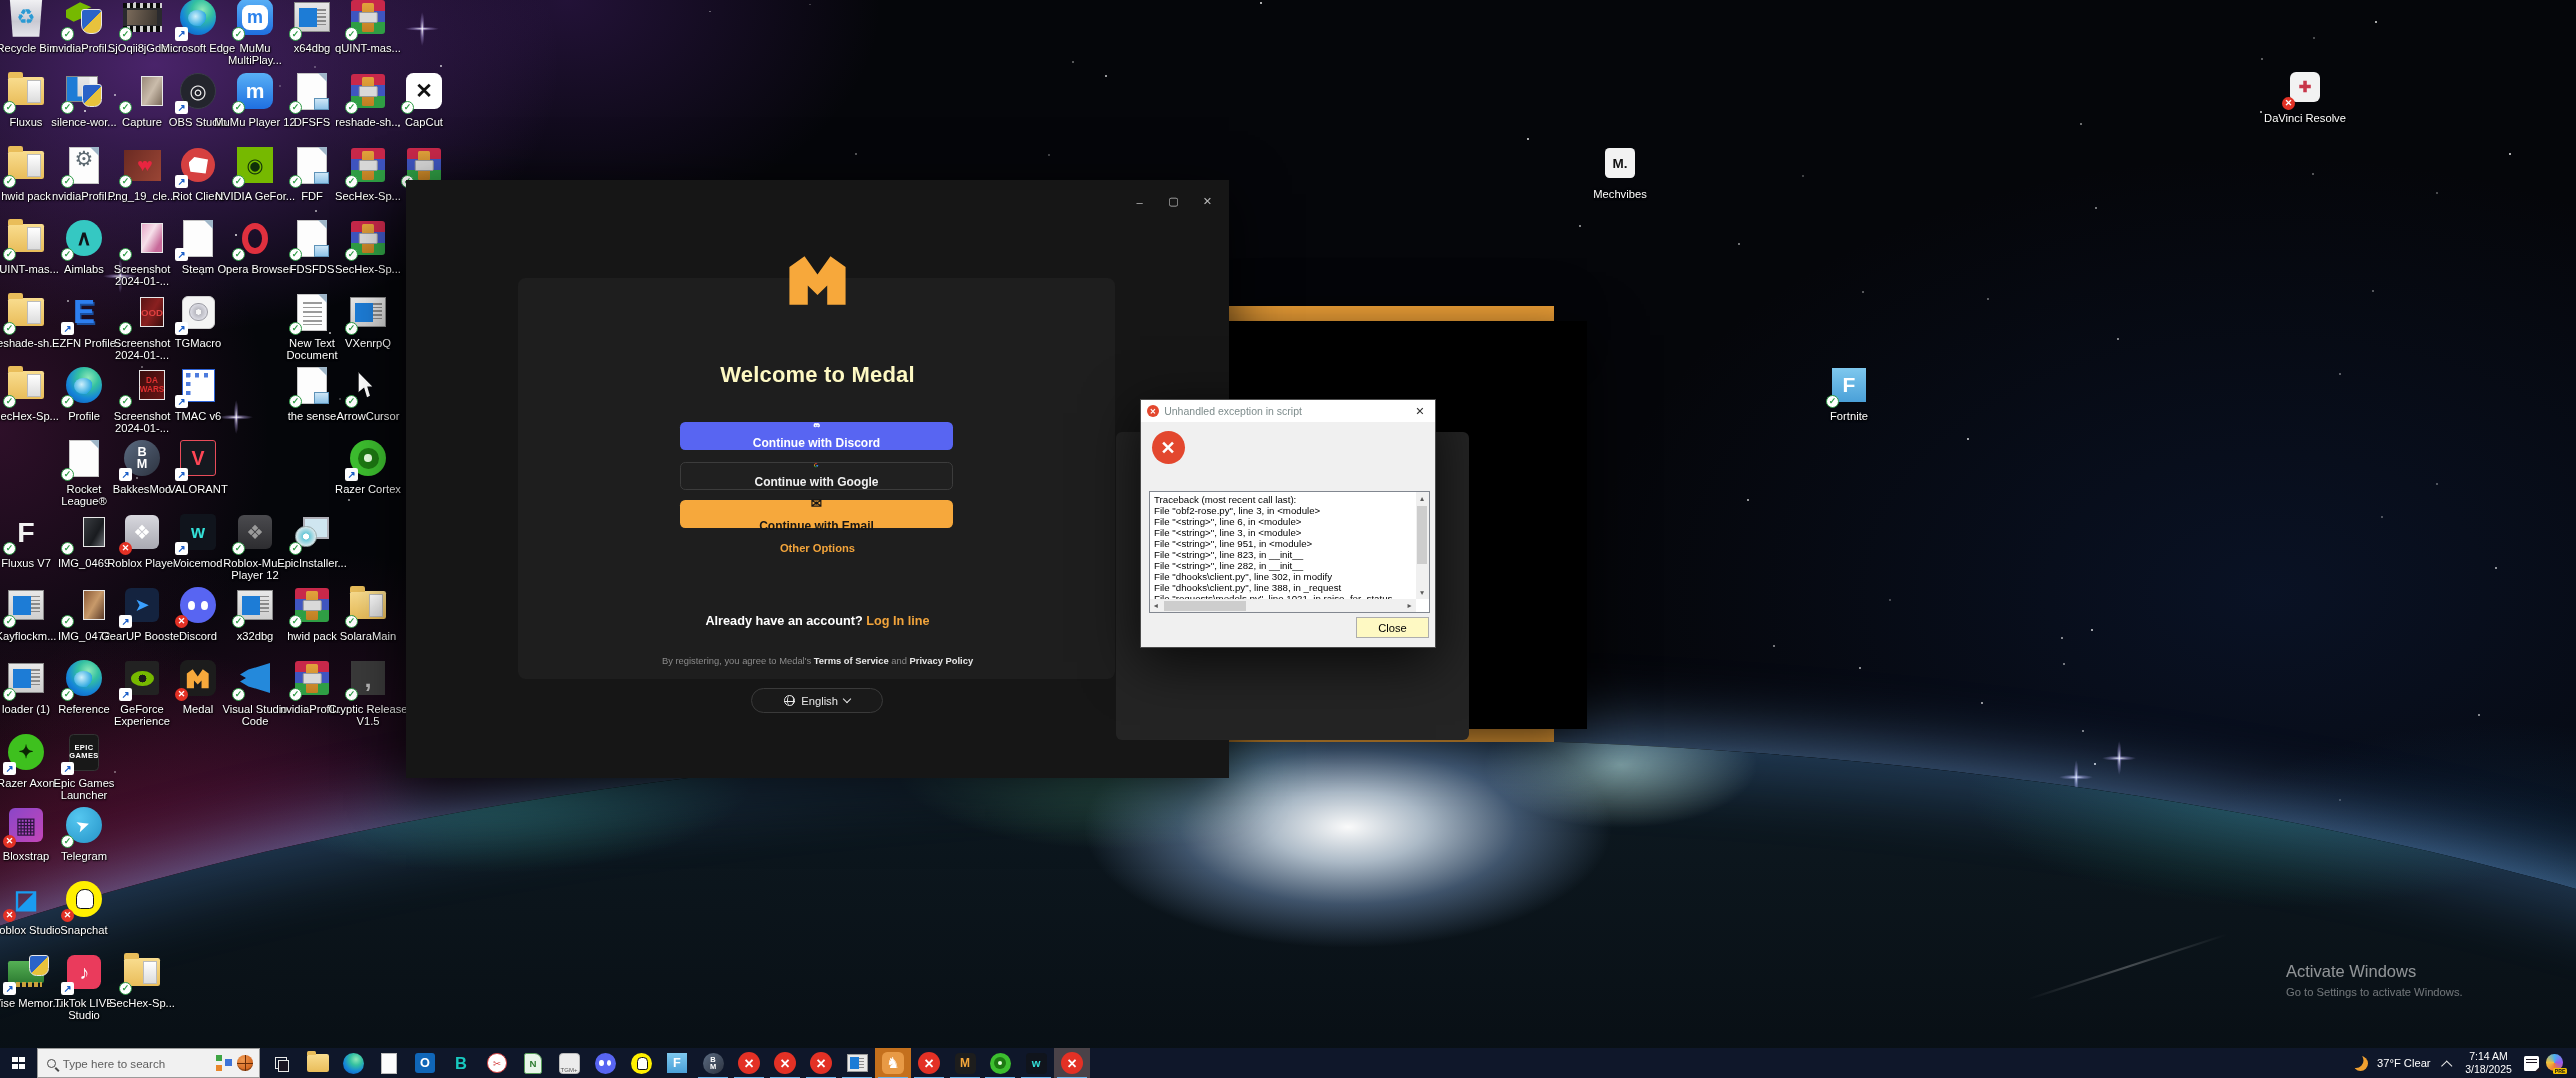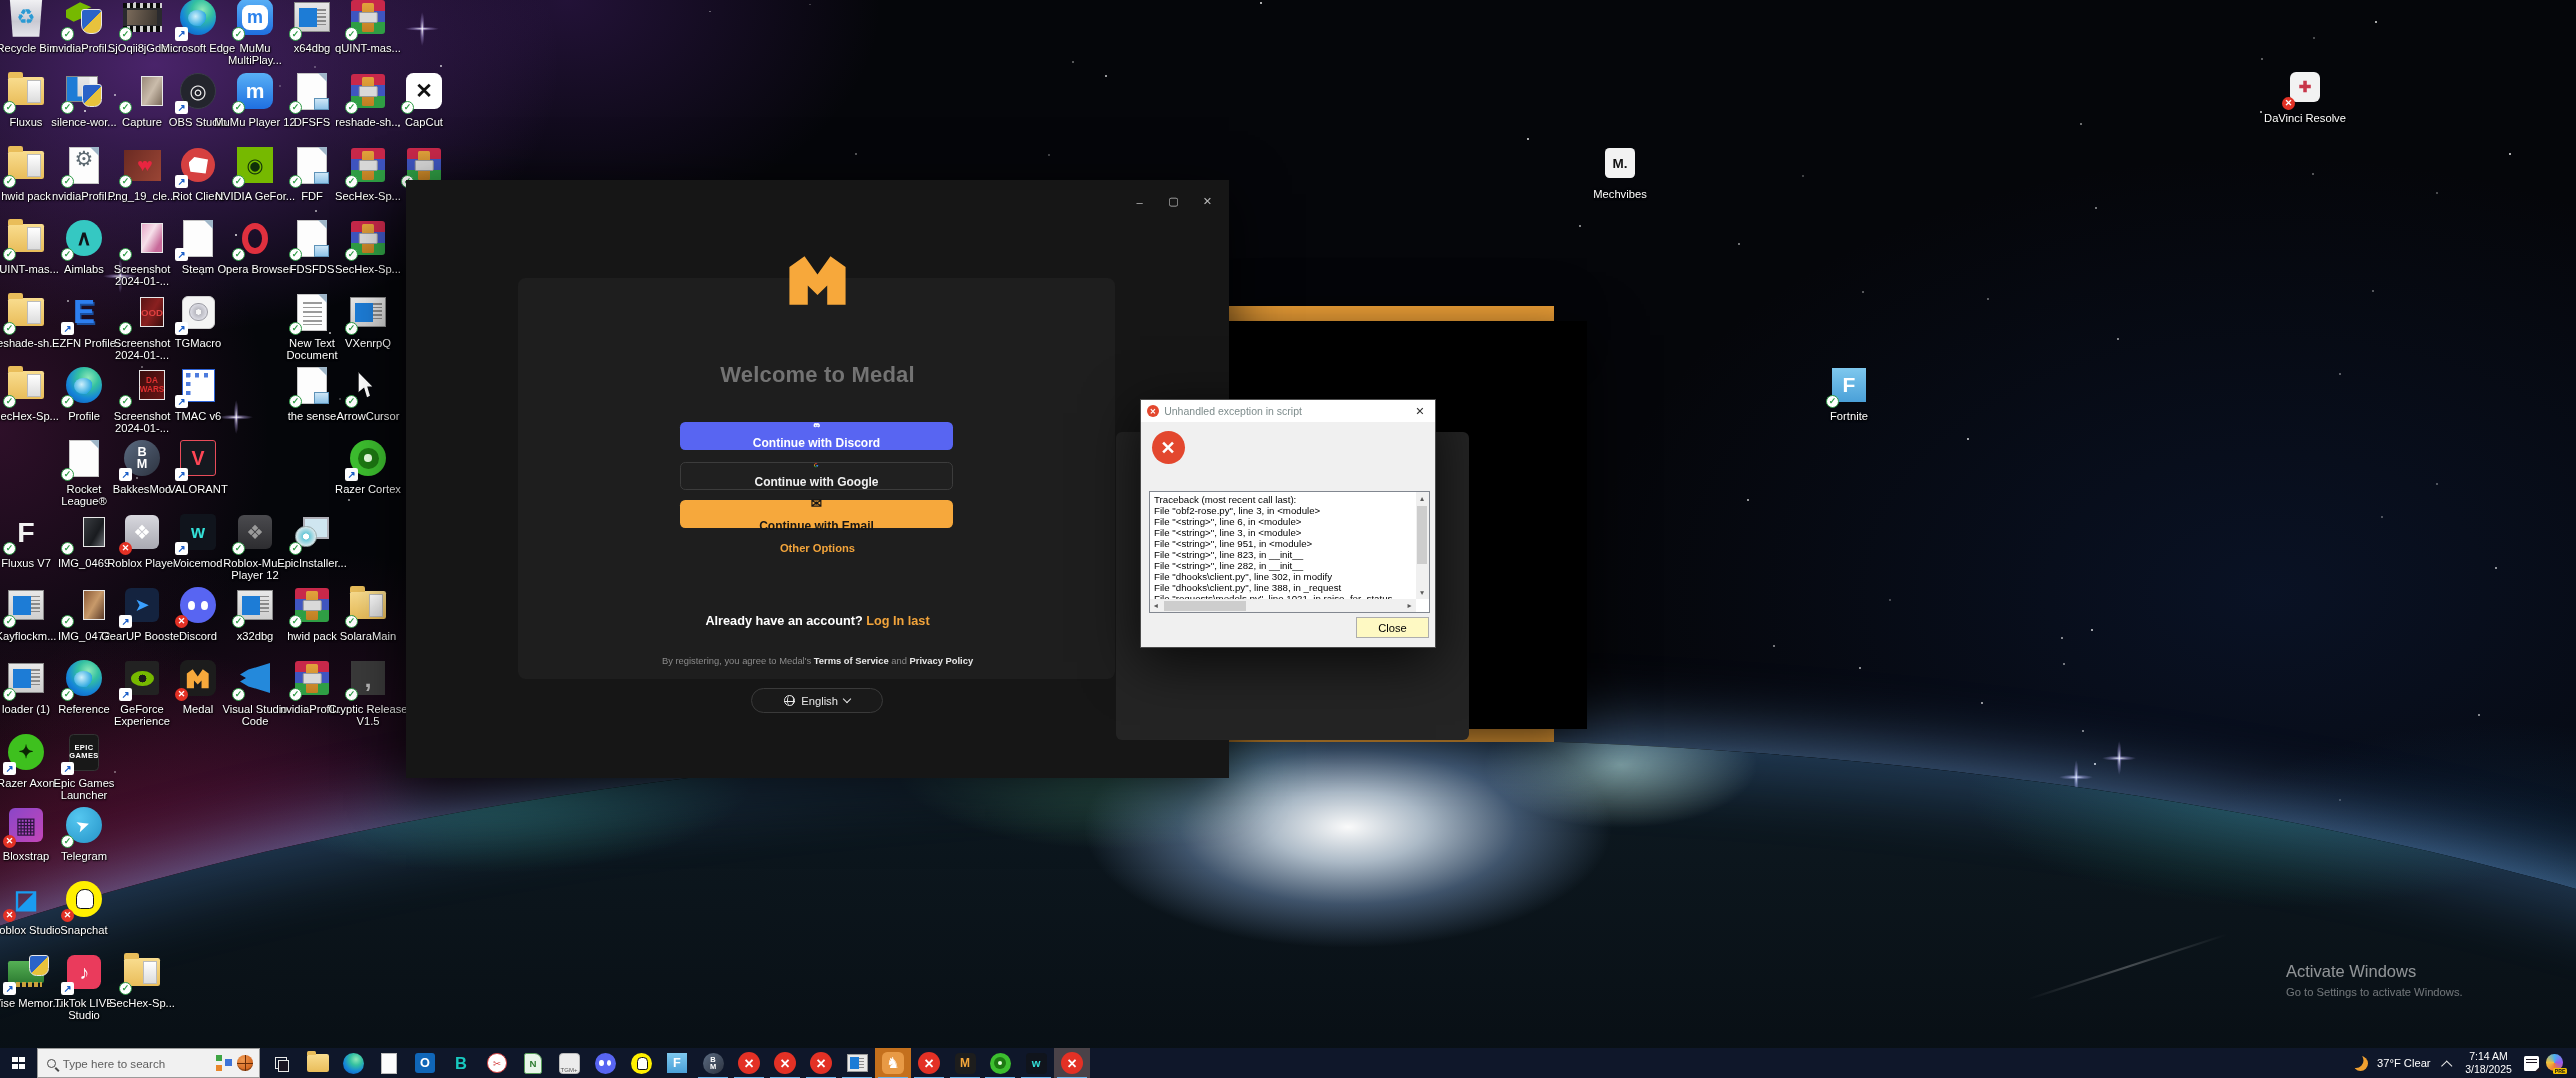--- a/index.html
+++ b/index.html
@@ -206,21 +206,21 @@
   
   #medal-win { position:absolute; left:406px; top:180px; width:823px; height:598px;
     background:#161616; z-index:8; }
   #medal-controls { position:absolute; right:4.5px; top:10.5px; display:flex; }
   .winctl { width:34px; height:22.5px; display:flex; align-items:center; justify-content:center;
     color:#b8b8b8; font-size:11.2px; cursor:pointer; }
   #medal-card { position:absolute; left:112px; top:98px; width:597px; height:401px;
     background:#1e1e1e; border-radius:7.5px; }
   #medal-logo { position:absolute; left:378px; top:73px; width:67px; height:54px; }
   #medal-welcome { position:absolute; left:0; top:182px; width:100%; text-align:center;
-    color:#737373; font-size:22px; font-weight:bold; letter-spacing:0.2px; }
+    color:#fef9c3; font-size:22px; font-weight:bold; letter-spacing:0.2px; }
   .medal-btn { position:absolute; left:274px; width:273px; height:28px; border-radius:5.2px;
     display:flex; align-items:center; justify-content:center; gap:7.5px;
     font-size:12px; font-weight:bold; cursor:pointer;flex-direction:column; }
   #btn-discord { top:242px; background:#5865f2; color:#fff; }
   #btn-google { top:282px; background:#202020; border:0.7px solid #3c3c3c; color:#f0f0f0; }
   #btn-email { top:320px; background:#f6a83c; color:#151515; }
   #other-options { position:absolute; left:0; top:362px; width:100%; text-align:center;
     color:#f2a43b; font-size:11.2px; font-weight:bold; cursor:pointer; }
   #login-row { position:absolute; left:0; top:434px; width:100%; text-align:center;
     color:#fff; font-size:12.7px; font-weight:bold; }
@@ -1121,21 +1121,21 @@
       </svg>
       <span>Continue with Google</span>
     </div>
     <div id="btn-email" class="medal-btn">
       <span style="font-size:13.5px;">✉</span>
       <span>Continue with Email</span>
     </div>
     <div id="other-options">Other Options</div>
     <div id="login-row">
       <span>Already have an account?</span>
-      <span class="link">Log In last</span>
+      <span class="link">Log In line</span>
     </div>
     <div id="terms-row">
       <span>By registering, you agree to Medal's</span>
       <b>Terms of Service</b>
       <span>and</span>
       <b>Privacy Policy</b>
     </div>
     <div id="lang-pill">
       <span class="globe"></span>
       <span>English</span>

